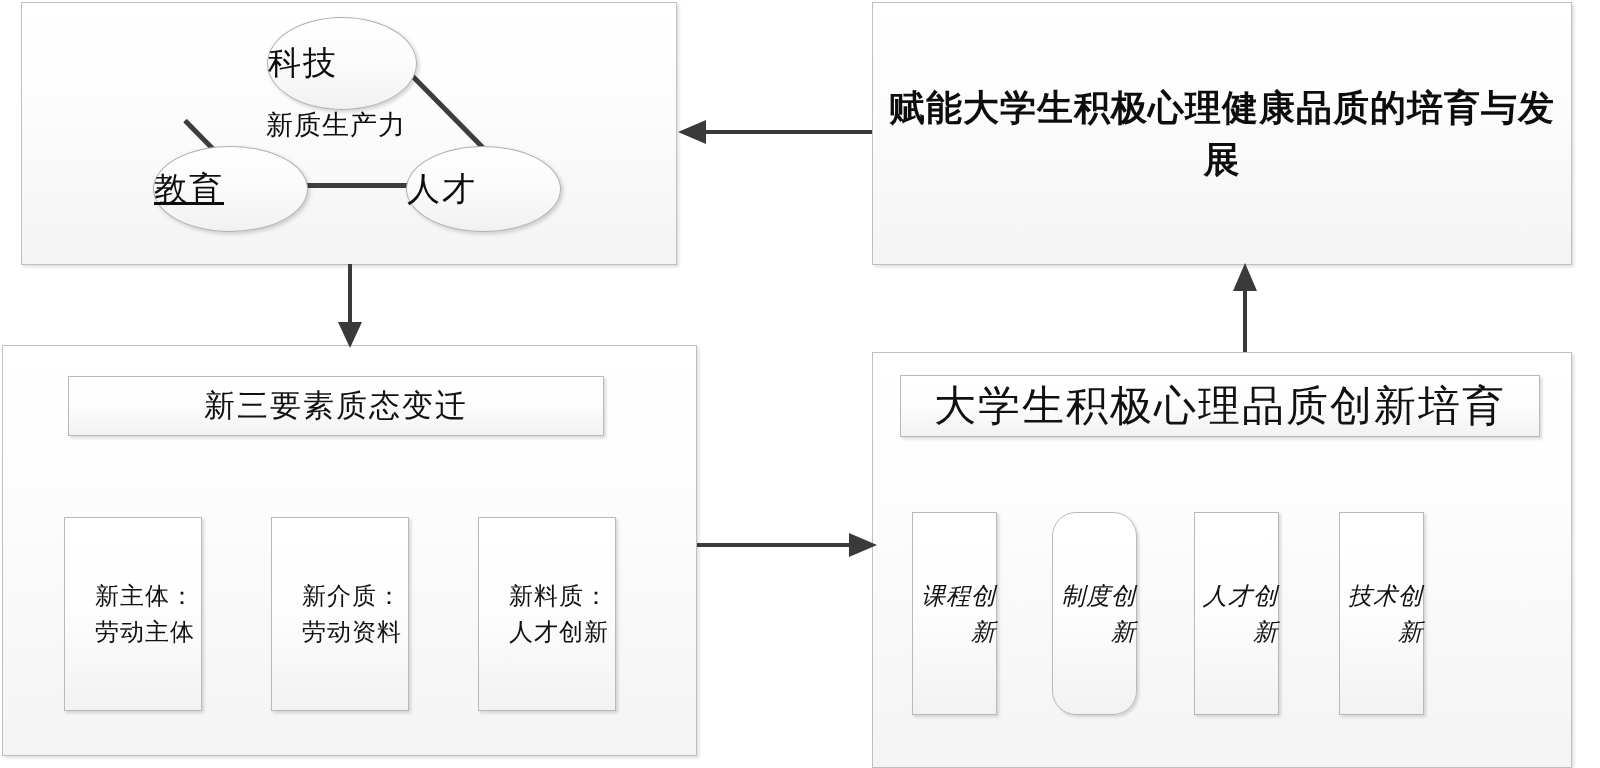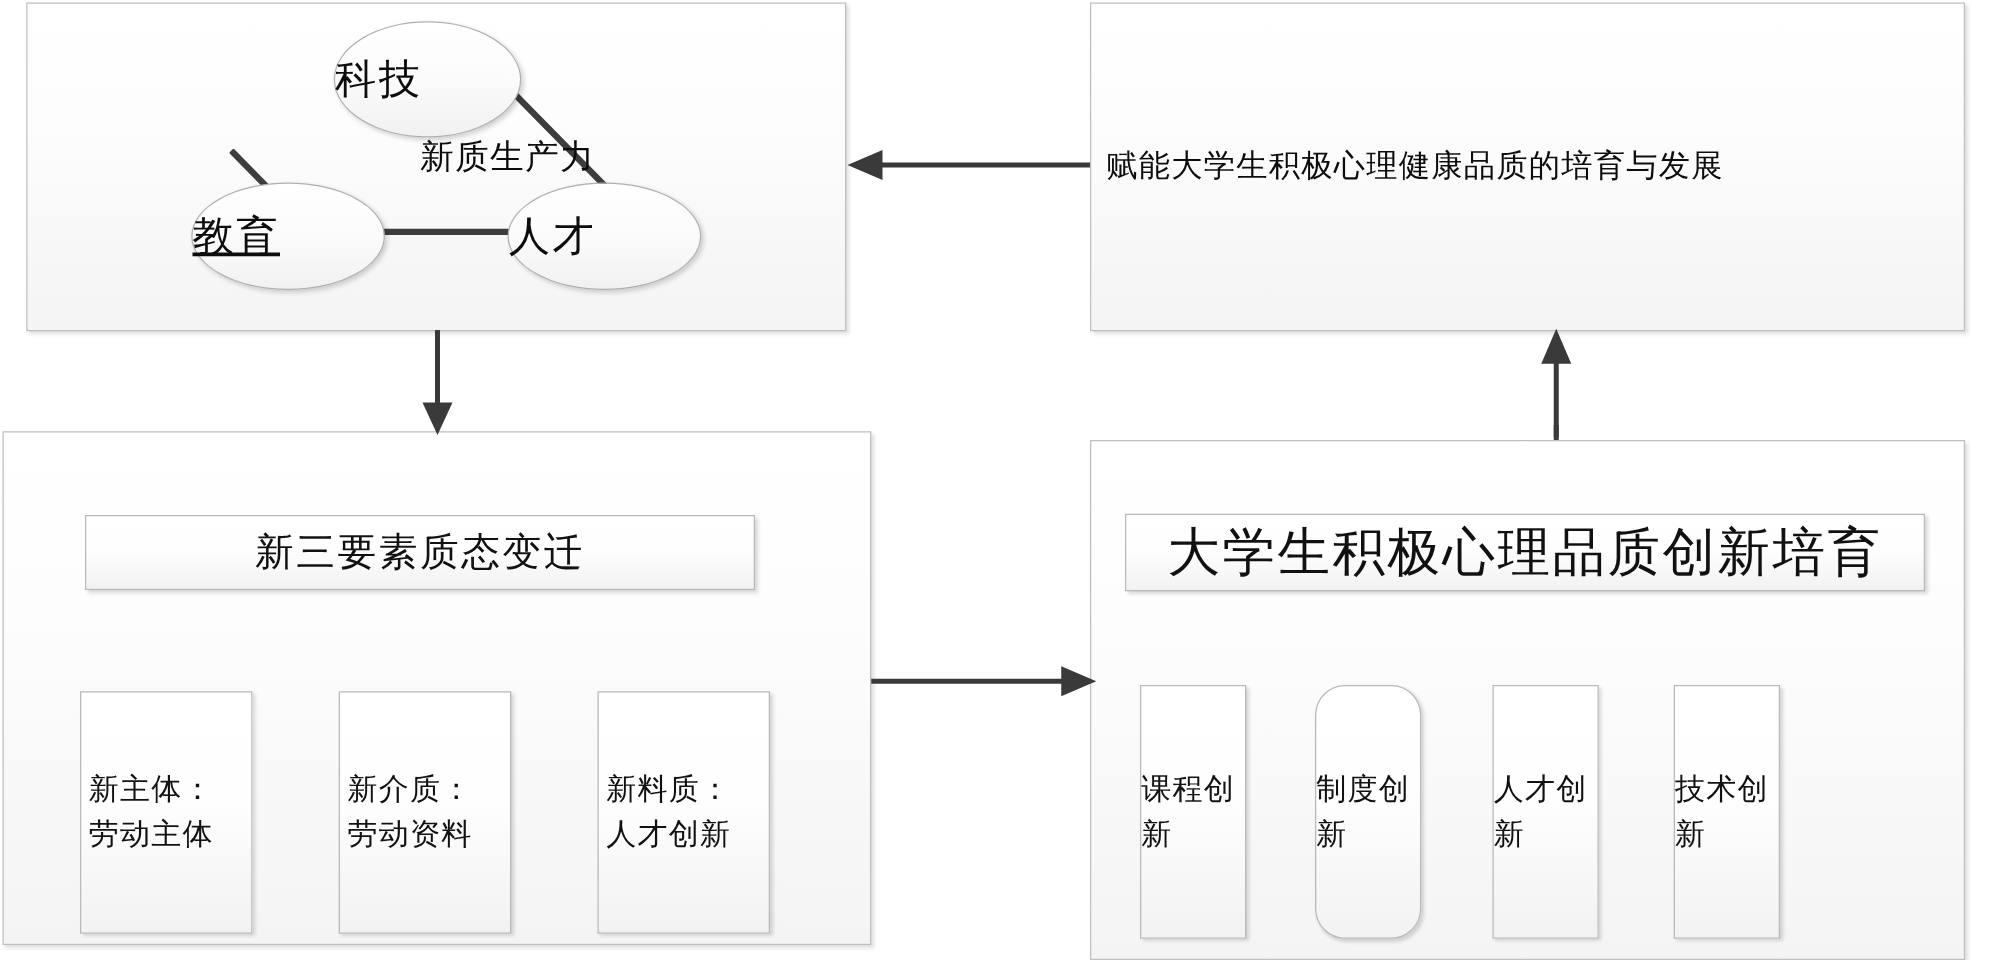--- a/index.html
+++ b/index.html
@@ -29,22 +29,21 @@
   }
   .subpanel {
     position: absolute;
     box-sizing: border-box;
     border: 1px solid #b9b9b9;
     background: linear-gradient(to bottom, #ffffff 0%, #fefefe 45%, #f2f2f2 100%);
     box-shadow: 2px 2px 3px rgba(0,0,0,0.15);
     display: flex;
     align-items: center;
     justify-content: center;
-    text-align: left;
-    margin-top: 36px;
+    text-align: right;
   }
 
   
   #box-new-productivity { left: 21px; top: 2px; width: 656px; height: 263px; }
 
   .ellipse {
     position: absolute;
     box-sizing: border-box;
     border: 1px solid #b0b0b0;
     border-radius: 50%;
@@ -77,39 +76,40 @@
     left: 388px; top: 68px; width: 115px;
     transform-origin: left center;
     transform: rotate(45.5deg);
   }
 
   #label-new-productivity {
     position: absolute;
     left: 174px;
     top: 104px;
     width: 280px;
-    text-align: right;
+    text-align: center;
     font-size: 27px;
     letter-spacing: 1px;
     color: #0d0d0d;
   }
 
   
   #box-cultivation { left: 872px; top: 2px; width: 700px; height: 263px; }
   #cultivation-text {
     position: absolute;
     left: 12px;
     right: 12px;
     top: 50%;
     transform: translateY(-50%);
-    text-align: left;
-    font-size: 25px;
+    text-align: center;
+    font-size: 36px;
     line-height: 1.45;
     letter-spacing: 1px;
     color: #0d0d0d;
+    font-weight: bold;
   }
 
   
   #box-three-elements { left: 2px; top: 345px; width: 695px; height: 411px; }
   #header-three-elements {
     left: 68px; top: 376px; width: 536px; height: 60px;
     font-size: 31px; letter-spacing: 2px;
   }
   .elem-card {
     top: 517px; width: 138px; height: 194px;
@@ -121,21 +121,21 @@
   #elem-card-2 { left: 478px; }
 
   
   #box-innovation { left: 872px; top: 352px; width: 700px; height: 416px; }
   #header-innovation {
     left: 900px; top: 375px; width: 640px; height: 62px;
     font-size: 42px; letter-spacing: 2px;
   }
   .innov-card {
     top: 512px; width: 85px; height: 203px;
-    font-size: 24px; line-height: 1.5; letter-spacing: 1px;
+    font-size: 24px; line-height: 1.5; letter-spacing: 1px; font-style: italic;
   }
   #innov-card-0 { left: 912px;  }
   #innov-card-1 { left: 1052px; border-radius: 24px; }
   #innov-card-2 { left: 1194px; }
   #innov-card-3 { left: 1339px; }
 
   
   #arrow-layer {
     position: absolute;
     left: 0; top: 0;

